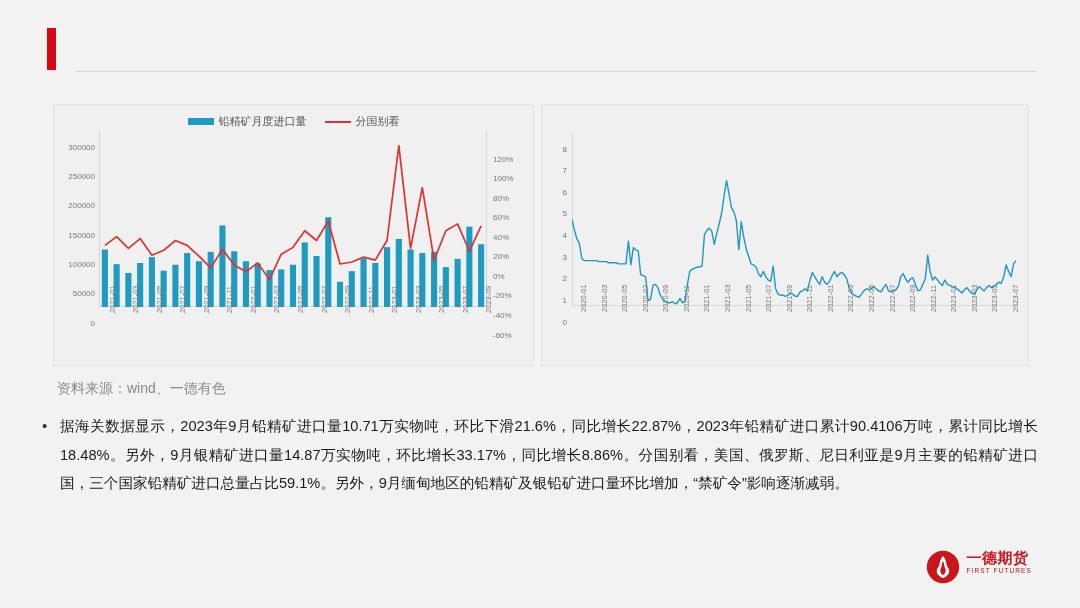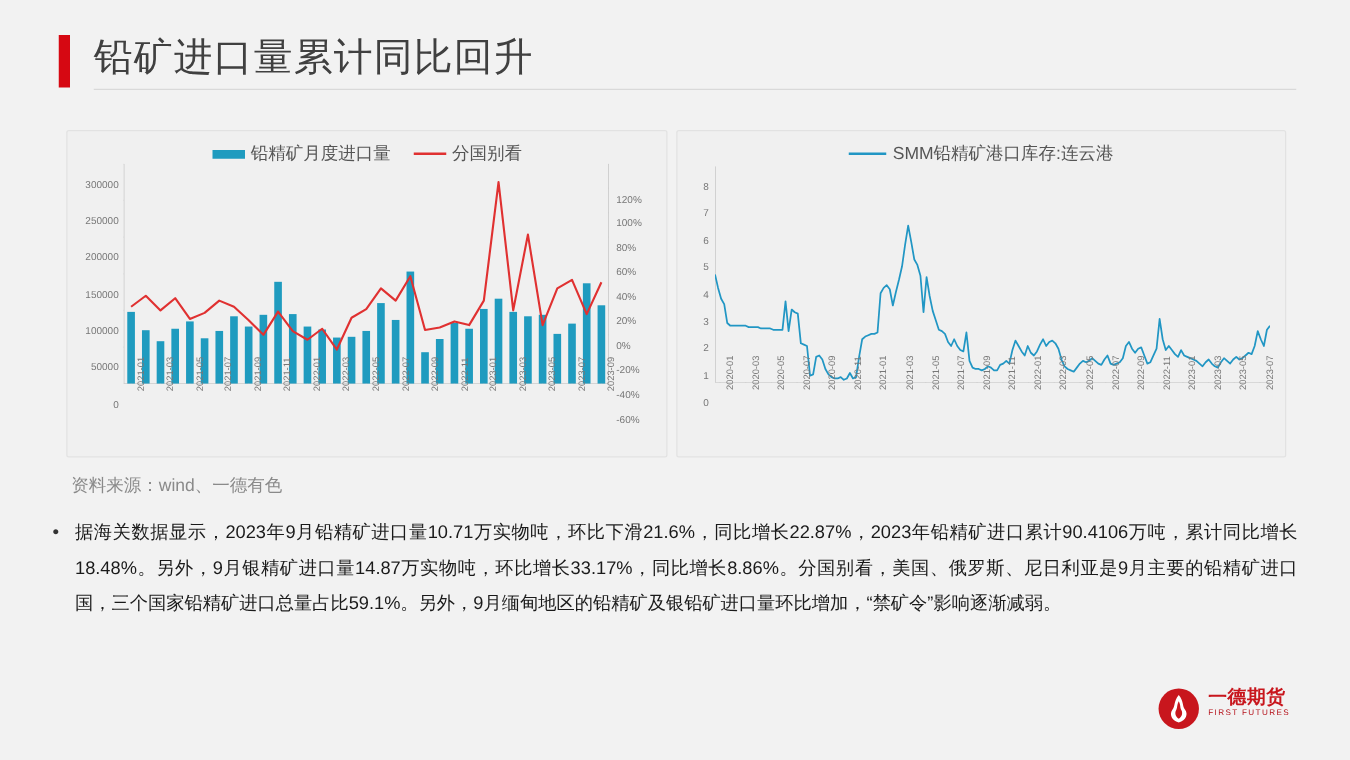--- a/index.html
+++ b/index.html
@@ -28,21 +28,21 @@
     border: 1px solid #e2e2e2; border-radius: 2px;
   }
   #panel-left  { left: 53px;  top: 104px; width: 481px; height: 262px; }
   #panel-right { left: 541px; top: 104px; width: 488px; height: 262px; }
 
   .legend { position: absolute; top: 9px; width: 100%; display: flex; justify-content: center; gap: 18px; align-items: center; }
   .legend-item { display: flex; align-items: center; gap: 5px; }
   .legend-swatch-bar { width: 26px; height: 7px; background: #1f9bbf; display: inline-block; }
   .legend-swatch-line { width: 26px; height: 2px; background: #e03131; display: inline-block; }
   .legend-swatch-line2 { width: 30px; height: 2px; background: #2196c4; display: inline-block; }
-  .legend-label { font-size: 14px; color: #555; white-space: nowrap; }
+  .legend-label { font-size: 11px; color: #555; white-space: nowrap; font-family: Liberation Serif, serif; }
 
   .plot { position: absolute; }
   #plot-left  { left: 45px; top: 26px; width: 388px; height: 176px; }
   #plot-right { left: 30px; top: 28px; width: 444px; height: 173px; }
 
   .axis-label {
     position: absolute; font-size: 8px; color: #777;
     white-space: nowrap; line-height: 9px;
   }
   .ylab-left  { text-align: right; margin-top: 16px; }
@@ -76,21 +76,20 @@
   .logo-cn { font-size: 15px; color: #c8161d; font-weight: bold; letter-spacing: .5px; }
   .logo-en { font-size: 6.5px; color: #b5121b; letter-spacing: 1.1px; margin-top: 3px; }
 </style>
 </head>
 <body>
 
 <div class="slide">
 
   <div class="header">
     <div class="title-bar"></div>
-    <div class="title-text">铅矿进口量累计同比回升</div>
   </div>
   <div class="title-rule"></div>
 
   <div class="panel" id="panel-left">
     <div class="legend">
       <span class="legend-item">
         <span class="legend-swatch-bar"></span>
         <span class="legend-label">铅精矿月度进口量</span>
       </span>
       <span class="legend-item">
@@ -167,26 +166,20 @@
           <line x1="264.54545454545456" y1="176" x2="264.54545454545456" y2="179" stroke="#bfbfbf" stroke-width="1"></line>
           <line x1="288.06060606060606" y1="176" x2="288.06060606060606" y2="179" stroke="#bfbfbf" stroke-width="1"></line>
           <line x1="311.57575757575756" y1="176" x2="311.57575757575756" y2="179" stroke="#bfbfbf" stroke-width="1"></line>
           <line x1="335.0909090909091" y1="176" x2="335.0909090909091" y2="179" stroke="#bfbfbf" stroke-width="1"></line>
           <line x1="358.6060606060606" y1="176" x2="358.6060606060606" y2="179" stroke="#bfbfbf" stroke-width="1"></line>
           <line x1="382.1212121212121" y1="176" x2="382.1212121212121" y2="179" stroke="#bfbfbf" stroke-width="1"></line>
         </svg><div class="xlab" style="left: 8.87879px; top: 182px;">2021-01</div><div class="xlab" style="left: 32.3939px; top: 182px;">2021-03</div><div class="xlab" style="left: 55.9091px; top: 182px;">2021-05</div><div class="xlab" style="left: 79.4242px; top: 182px;">2021-07</div><div class="xlab" style="left: 102.939px; top: 182px;">2021-09</div><div class="xlab" style="left: 126.455px; top: 182px;">2021-11</div><div class="xlab" style="left: 149.97px; top: 182px;">2022-01</div><div class="xlab" style="left: 173.485px; top: 182px;">2022-03</div><div class="xlab" style="left: 197px; top: 182px;">2022-05</div><div class="xlab" style="left: 220.515px; top: 182px;">2022-07</div><div class="xlab" style="left: 244.03px; top: 182px;">2022-09</div><div class="xlab" style="left: 267.545px; top: 182px;">2022-11</div><div class="xlab" style="left: 291.061px; top: 182px;">2023-01</div><div class="xlab" style="left: 314.576px; top: 182px;">2023-03</div><div class="xlab" style="left: 338.091px; top: 182px;">2023-05</div><div class="xlab" style="left: 361.606px; top: 182px;">2023-07</div><div class="xlab" style="left: 385.121px; top: 182px;">2023-09</div></div>
   </div>
 
   <div class="panel" id="panel-right">
-    <div class="legend">
-      <span class="legend-item">
-        <span class="legend-swatch-line2"></span>
-        <span class="legend-label">SMM铅精矿港口库存:连云港</span>
-      </span>
-    </div>
     <div class="plot" id="plot-right"><div class="axis-label ylab-left" style="left: -20px; width: 15px; top: 168.5px;">0</div><div class="axis-label ylab-left" style="left: -20px; width: 15px; top: 146.875px;">1</div><div class="axis-label ylab-left" style="left: -20px; width: 15px; top: 125.25px;">2</div><div class="axis-label ylab-left" style="left: -20px; width: 15px; top: 103.625px;">3</div><div class="axis-label ylab-left" style="left: -20px; width: 15px; top: 82px;">4</div><div class="axis-label ylab-left" style="left: -20px; width: 15px; top: 60.375px;">5</div><div class="axis-label ylab-left" style="left: -20px; width: 15px; top: 38.75px;">6</div><div class="axis-label ylab-left" style="left: -20px; width: 15px; top: 17.125px;">7</div><div class="axis-label ylab-left" style="left: -20px; width: 15px; top: -4.5px;">8</div><svg width="444" height="173">
           <line x1="0" y1="0" x2="0" y2="173" stroke="#bfbfbf" stroke-width="1"></line>
           <line x1="0" y1="173" x2="444" y2="173" stroke="#bfbfbf" stroke-width="1"></line>
           <line x1="-3" y1="173" x2="0" y2="173" stroke="#bfbfbf" stroke-width="1"></line>
           <line x1="-3" y1="151.375" x2="0" y2="151.375" stroke="#bfbfbf" stroke-width="1"></line>
           <line x1="-3" y1="129.75" x2="0" y2="129.75" stroke="#bfbfbf" stroke-width="1"></line>
           <line x1="-3" y1="108.125" x2="0" y2="108.125" stroke="#bfbfbf" stroke-width="1"></line>
           <line x1="-3" y1="86.5" x2="0" y2="86.5" stroke="#bfbfbf" stroke-width="1"></line>
           <line x1="-3" y1="64.875" x2="0" y2="64.875" stroke="#bfbfbf" stroke-width="1"></line>
           <line x1="-3" y1="43.25" x2="0" y2="43.25" stroke="#bfbfbf" stroke-width="1"></line>

